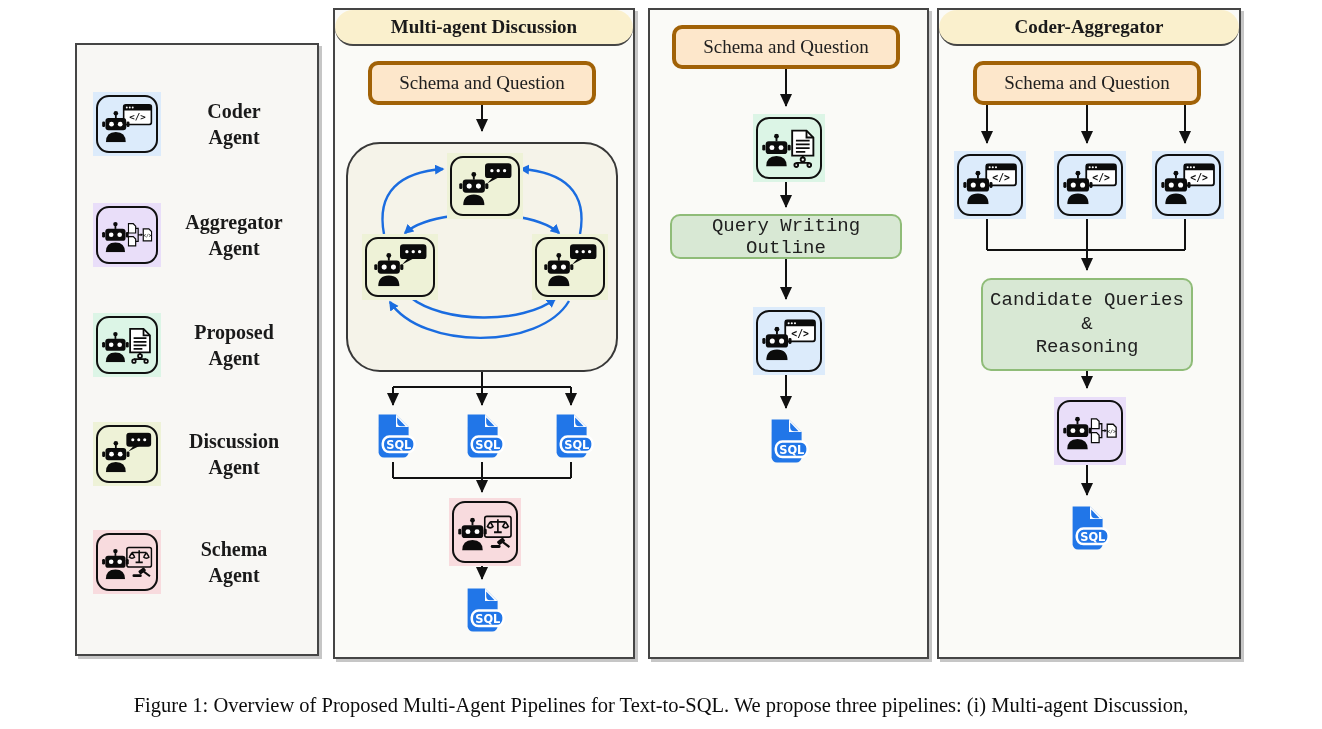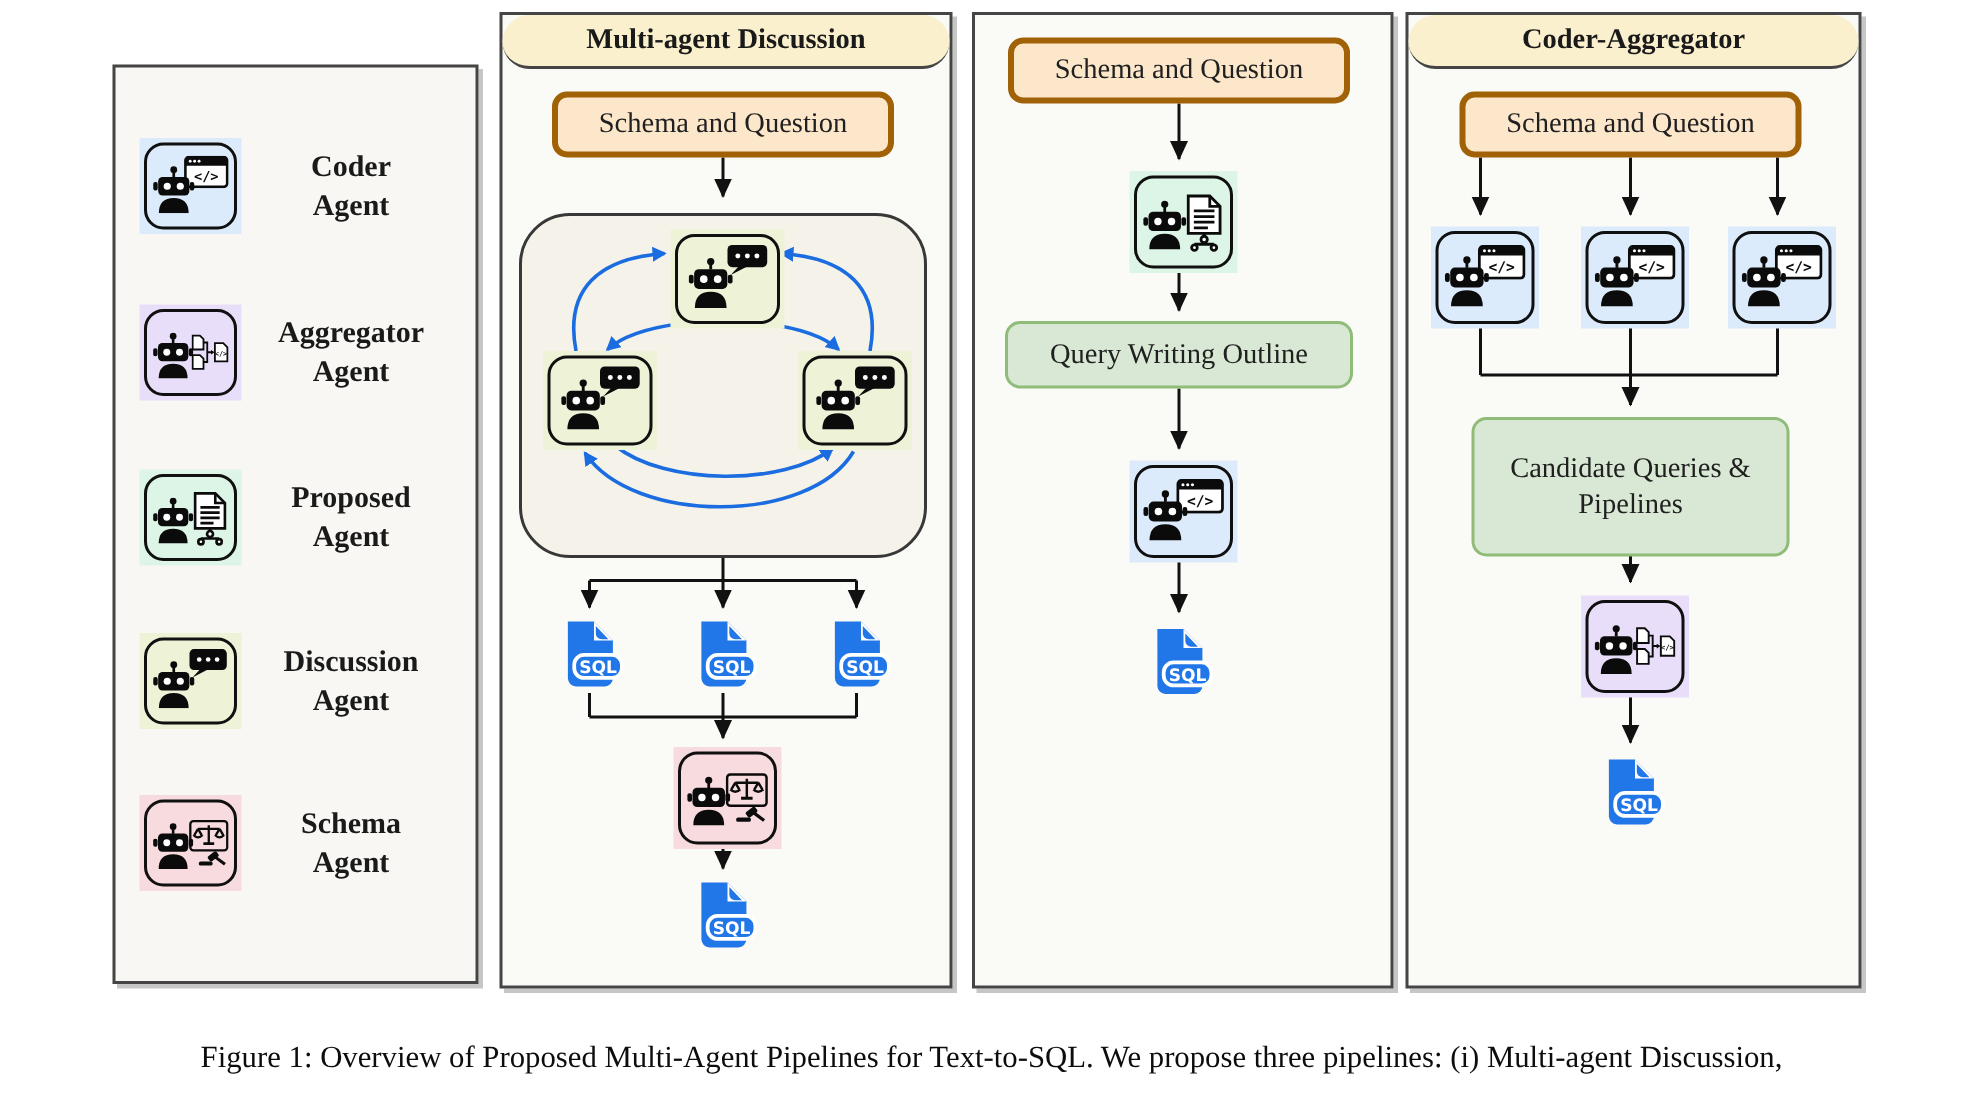--- a/index.html
+++ b/index.html
@@ -8,21 +8,21 @@
   .panel{position:absolute;border:2px solid #454545;background:#fafaf7;box-shadow:3px 3px 0 #c6c6c6;}
   .legend-panel{left:75px;top:43px;width:240px;height:609px;background:#f8f7f4;}
   .pipeline{top:8px;height:647px;}
   .panel-header{height:34px;line-height:34px;text-align:center;background:#faf0cd;
         border-bottom:2px solid #454545;font-weight:bold;font-size:19px;border-radius:18px;}
   .panel-body{position:relative;width:100%;height:609px;}
   .connector-svg{position:absolute;left:0;top:0;pointer-events:none;}
   .io-box{position:absolute;box-sizing:border-box;border-radius:10px;display:flex;
         align-items:center;justify-content:center;text-align:center;font-size:19px;color:#202020;}
   .orange{background:#fde7cb;border:4px solid #a16207;}
-  .green{background:#d8e8d4;border:2px solid #8fbc78;}
+  .green{background:#d8e8d4;border:2px solid #8fbc78;font-family:Liberation Mono, monospace;}
   .loop-box{position:absolute;left:11px;top:96px;width:272px;height:230px;box-sizing:border-box;
         background:#f5f3e9;border:2.5px solid #383838;border-radius:34px;}
   .agent{position:absolute;padding:3px;}
   .agent-box{width:100%;height:100%;box-sizing:border-box;border:2.5px solid #101010;border-radius:13px;
         display:flex;align-items:center;justify-content:center;}
   .agent svg{width:92%;height:92%;}
   .bg-coder{background:#dcebfb;} .bg-coder .agent-box{background:#dcebfb;}
   .bg-agg{background:#e9def9;}  .bg-agg .agent-box{background:#e9def9;}
   .bg-plan{background:#dcf5e6;} .bg-plan .agent-box{background:#dcf5e6;}
   .bg-disc{background:#eef2d7;} .bg-disc .agent-box{background:#eef2d7;}
@@ -388,21 +388,21 @@
       <div class="agent bg-coder" style="left:213px;top:105px;width:66px;height:62px">
         <div class="agent-box">
             <svg viewBox="0 0 64 58">
               <use href="#icon-coder"></use>
             </svg>
           </div>
       </div>
 
       <div class="io-box green lbl2" style="left:42px;top:232px;width:212px;height:93px">
         <span><span>Candidate Queries &amp;</span><br>
-        <span>Pipelines</span></span>
+        <span>Reasoning</span></span>
       </div>
 
       <div class="agent bg-agg" style="left:115px;top:351px;width:66px;height:62px">
         <div class="agent-box">
             <svg viewBox="0 0 64 58">
               <use href="#icon-aggregator"></use>
             </svg>
           </div>
       </div>
 

